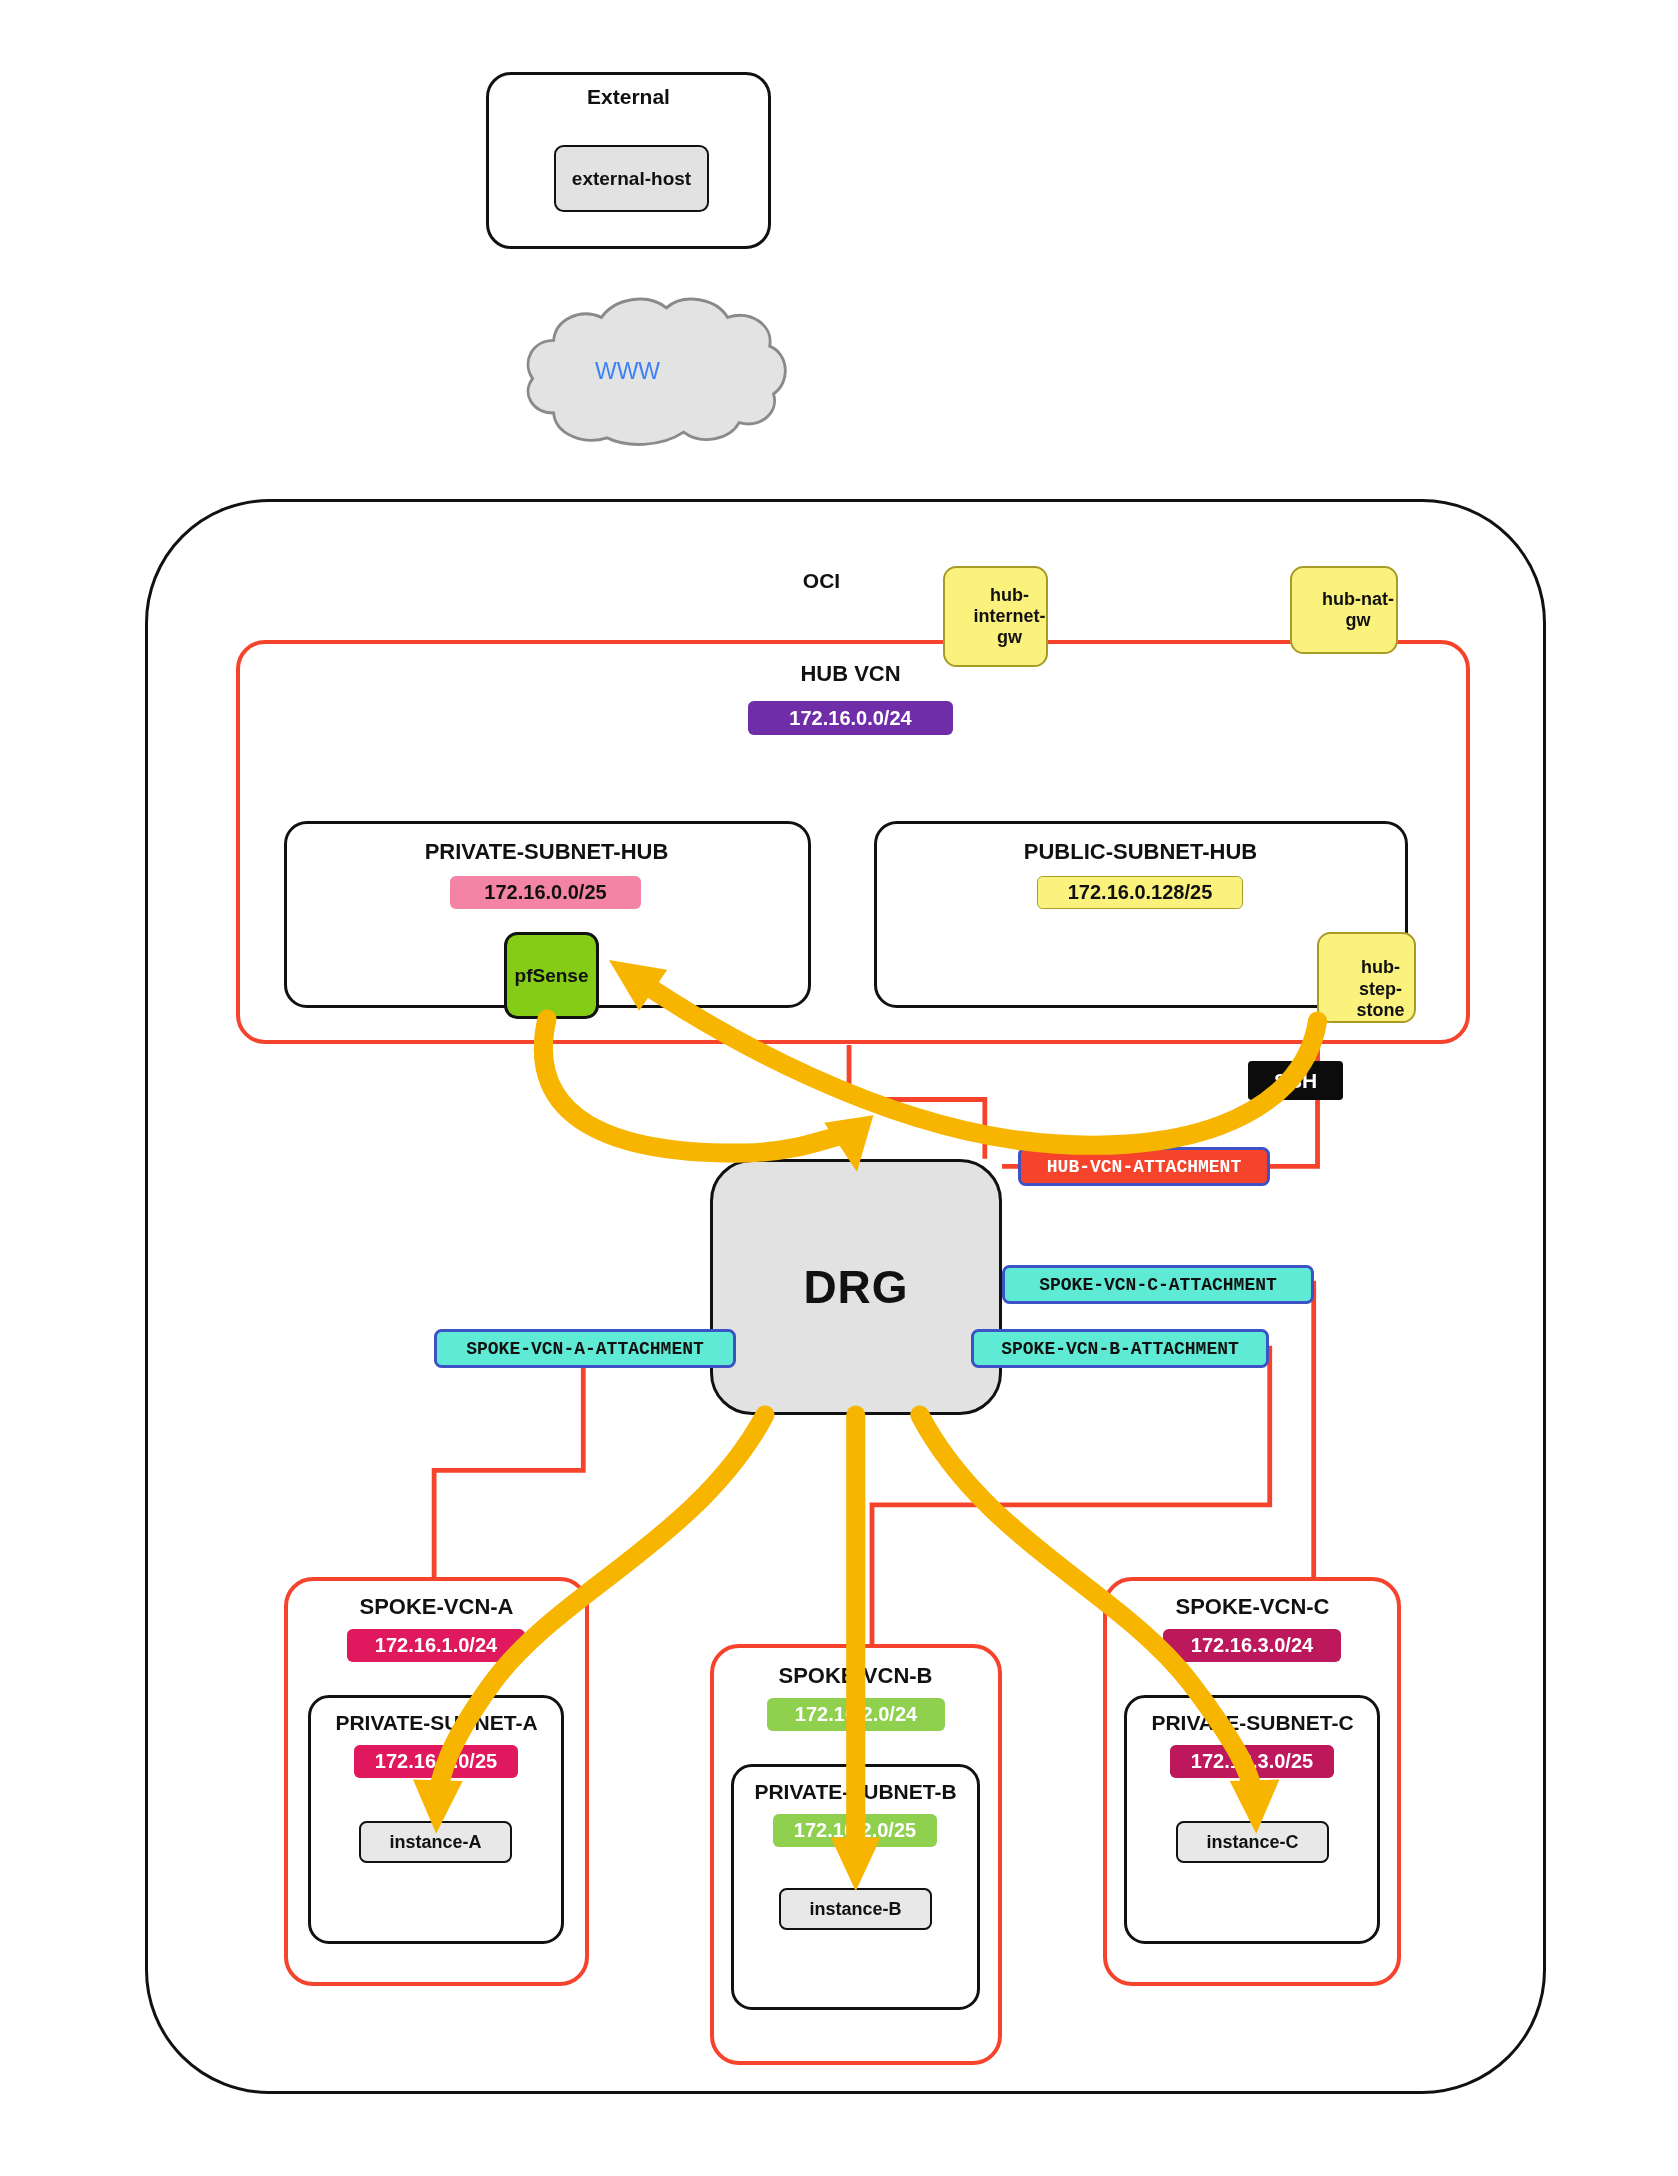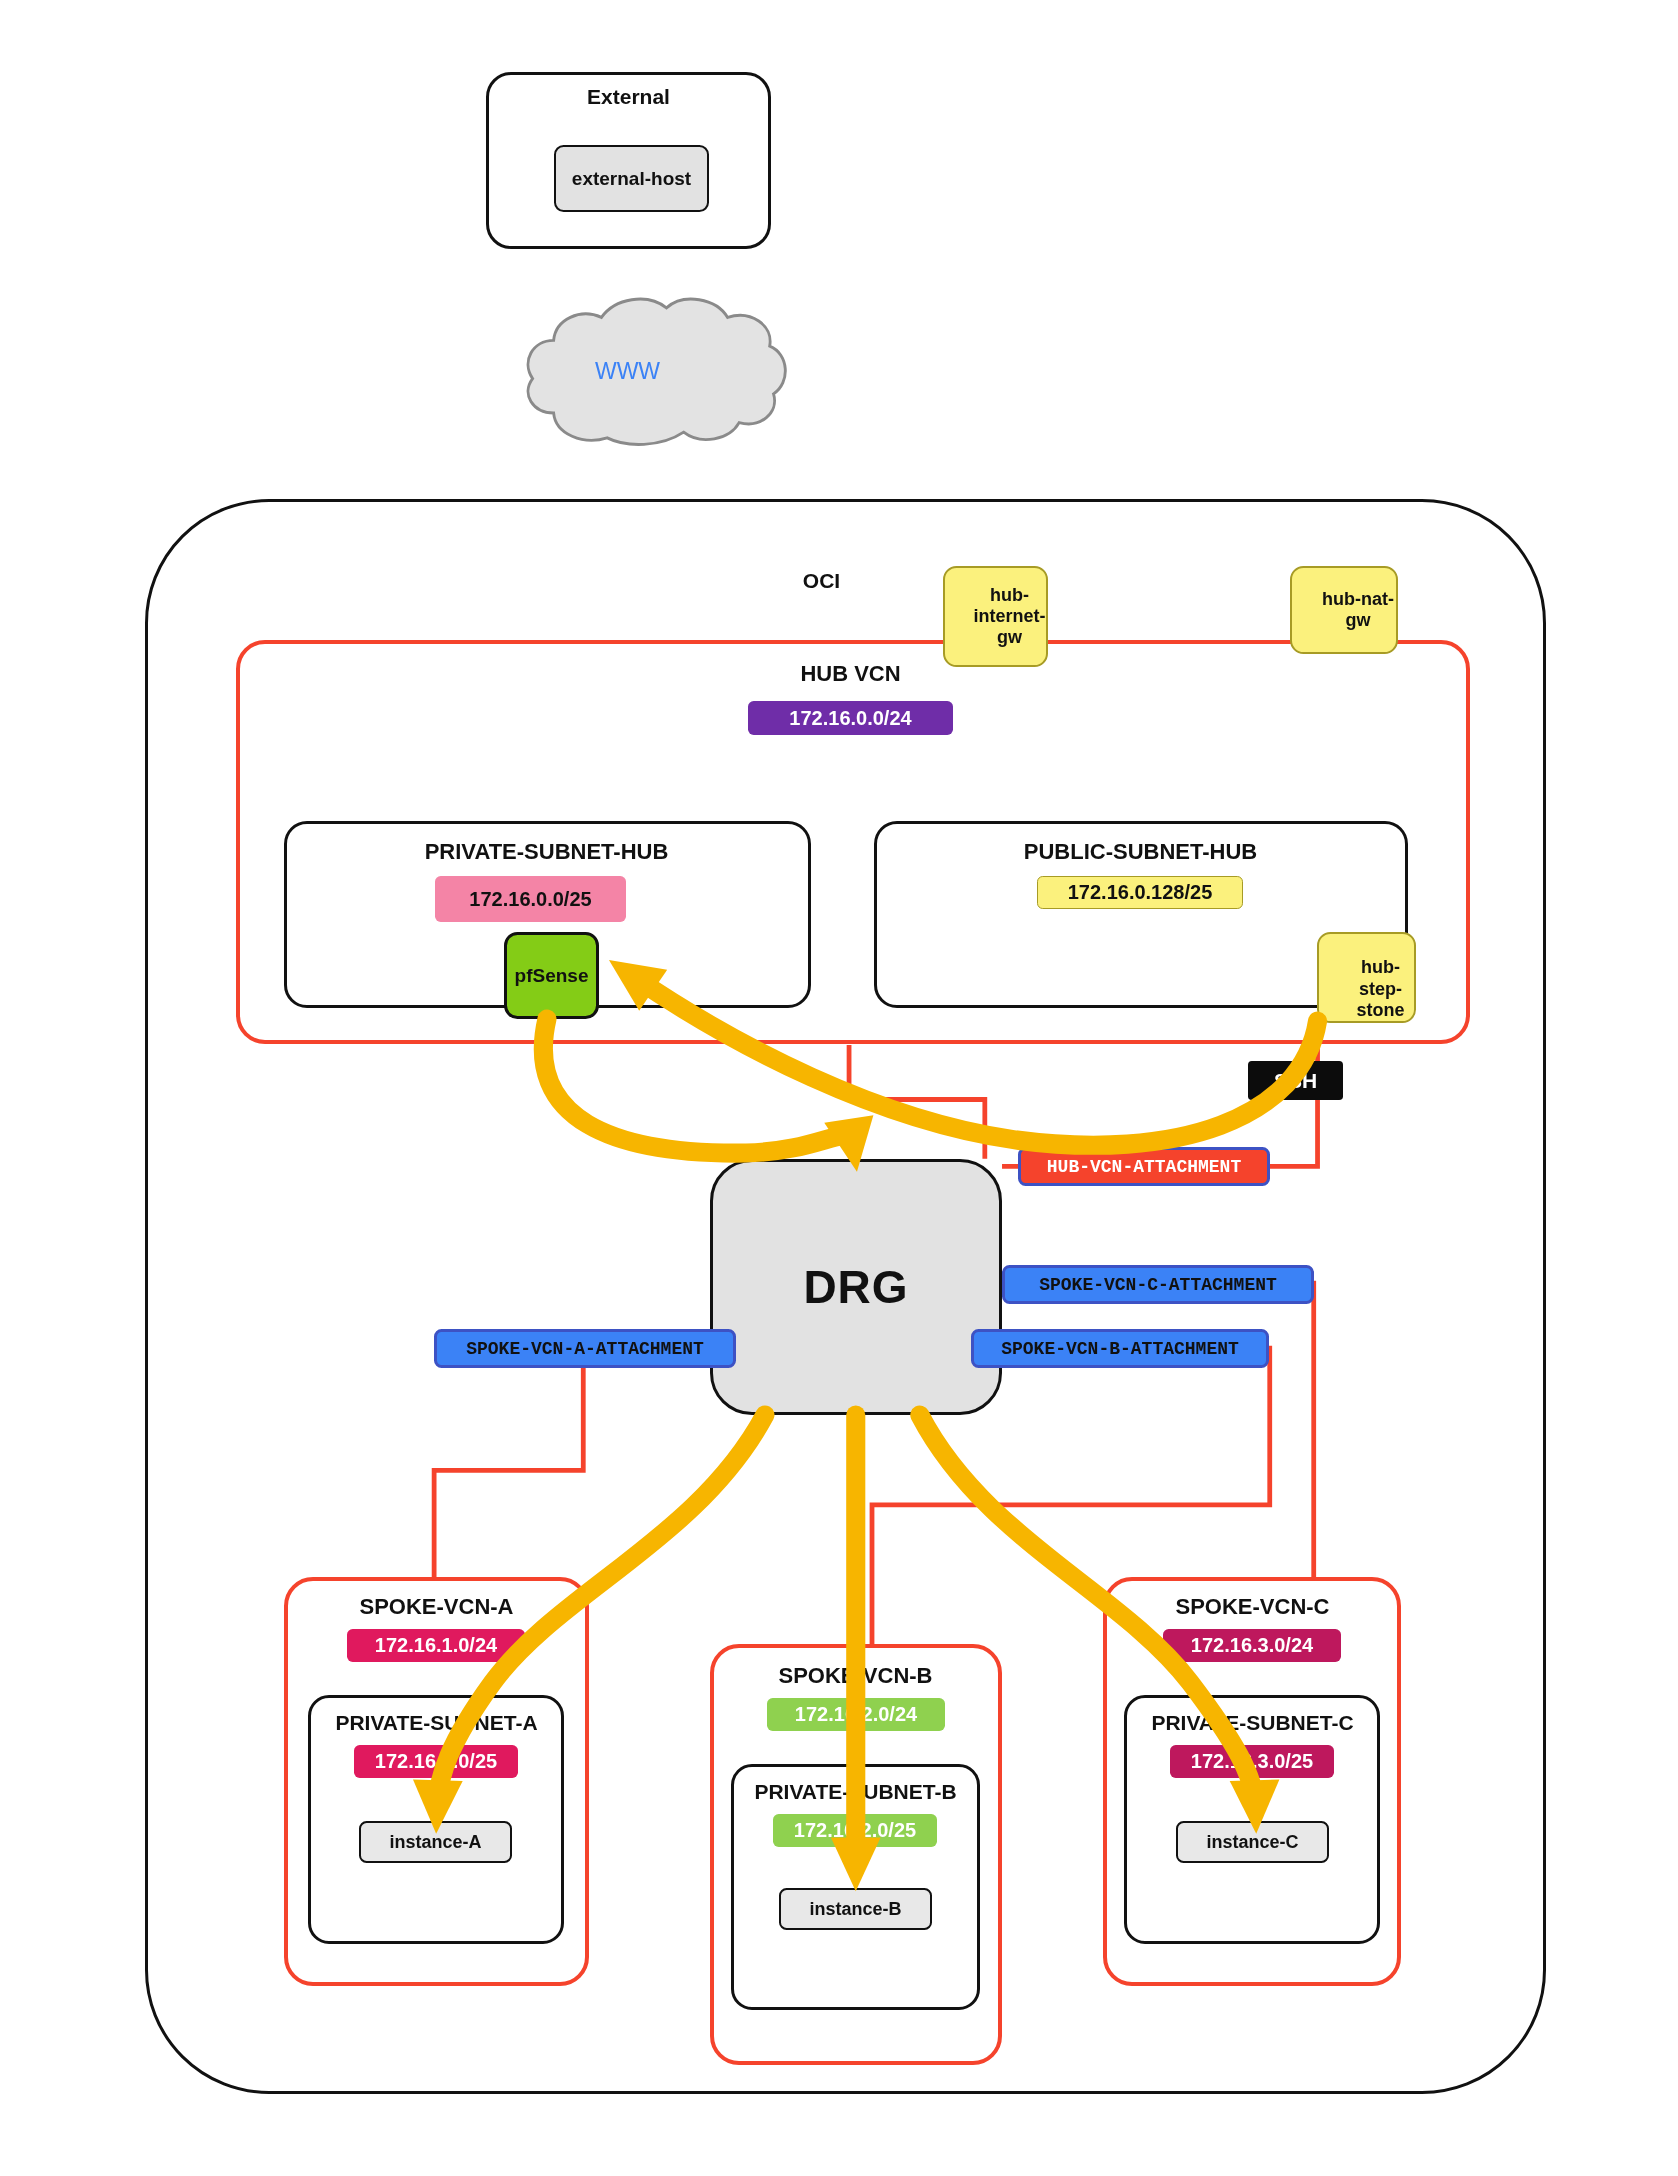--- a/index.html
+++ b/index.html
@@ -27,21 +27,21 @@
   .spoke{border:4.8px solid #f5432c;border-radius:29px;background:#fff;z-index:1;}
   .inner-subnet{border:3.8px solid #111;border-radius:21px;background:#fff;z-index:1;}
   .gw{background:#fbf17d;border:2.9px solid #a79b25;border-radius:13.4px;font-size:18px;padding-left:28px;}
   #pfsense{background:#84cc16;border:3.8px solid #111;border-radius:13.4px;font-size:19px;}
   #ssh{background:#0c0c0c;color:#fff;font-size:21px;border-radius:3.8px;}
   #drg{background:#e2e2e2;border:3.8px solid #111;border-radius:42px;font-size:46px;letter-spacing:1px;}
   .attach{font-family:"Liberation Mono","DejaVu Sans Mono",monospace;font-weight:bold;
           font-size:18px;border:3.8px solid #3d52c4;border-radius:7.6px;display:flex;
           align-items:center;justify-content:center;z-index:3;}
   .attach.hub{background:#f5432c;color:#fff;}
-  .attach.spoke{background:#3b82f6;color:#111;}
+  .attach.spoke{background:#5eead4;color:#111;}
   .instance{background:#e8e8e8;border:2.9px solid #111;border-radius:7.6px;font-size:18px;}
   .b-purple{background:#6f2da8;color:#fff;}
   .b-pink{background:#f484a6;color:#111;}
   .b-yellow{background:#fbf17d;color:#111;border:1.9px solid #a79b25;}
   .b-crimson{background:#e0195e;color:#fff;}
   .b-green{background:#8fd14f;color:#fff;}
   .b-teal{background:#be185d;color:#fff;}
 </style>
 </head>
 <body>
@@ -73,21 +73,21 @@
   <span class="prewrap">hub-nat-
 gw</span>
 </div>
 
 <div class="abs" id="hub-vcn" style="left:236px;top:640px;width:1234px;height:404px;"></div>
 <div class="abs lbl" style="left:755px;top:661px;width:191px;font-size:22px;z-index:1;">HUB VCN</div>
 <div class="abs badge b-purple" style="left:748px;top:701px;width:205px;height:34px;">172.16.0.0/24</div>
 
 <div class="abs subnet" style="left:284px;top:821px;width:527px;height:187px;"></div>
 <div class="abs lbl" style="left:403px;top:839px;width:287px;font-size:22px;z-index:1;">PRIVATE-SUBNET-HUB</div>
-<div class="abs badge b-pink" style="left:435px;top:876px;width:191px;height:46px;text-align:center;">172.16.0.0/25</div>
+<div class="abs badge b-pink" style="left:450px;top:876px;width:191px;height:33px;text-align:center;">172.16.0.0/25</div>
 <div class="abs node" id="pfsense" style="left:504px;top:932px;width:95px;height:87px;">
   <span>pfSense</span>
 </div>
 
 <div class="abs subnet" style="left:874px;top:821px;width:534px;height:187px;"></div>
 <div class="abs lbl" style="left:997px;top:839px;width:287px;font-size:22px;z-index:1;">PUBLIC-SUBNET-HUB</div>
 <div class="abs badge b-yellow" style="left:1037px;top:876px;width:206px;height:32.5px;">172.16.0.128/25</div>
 <div class="abs node gw prewrap" id="stepstone" style="left:1317px;top:932px;width:99px;height:91px;align-items:flex-end;">
   <span class="prewrap">hub-step-
 stone</span>

